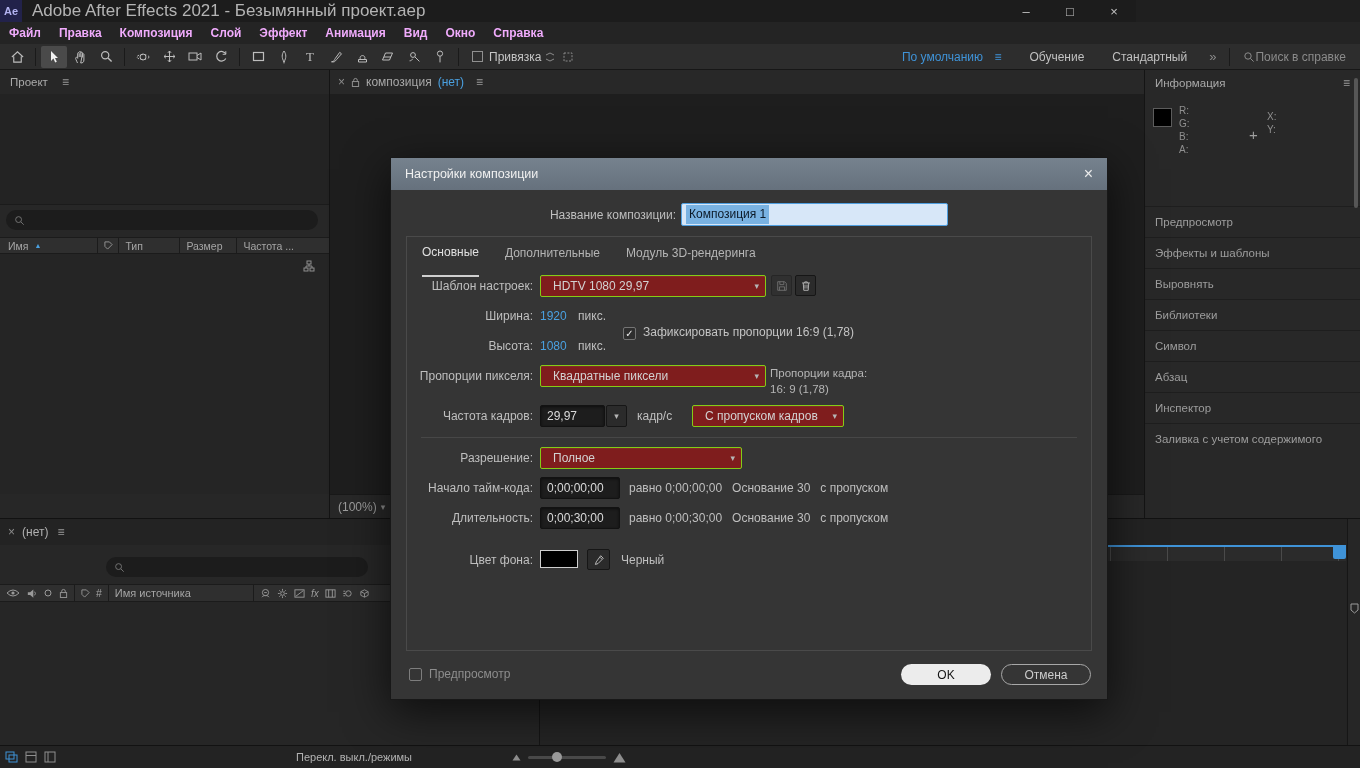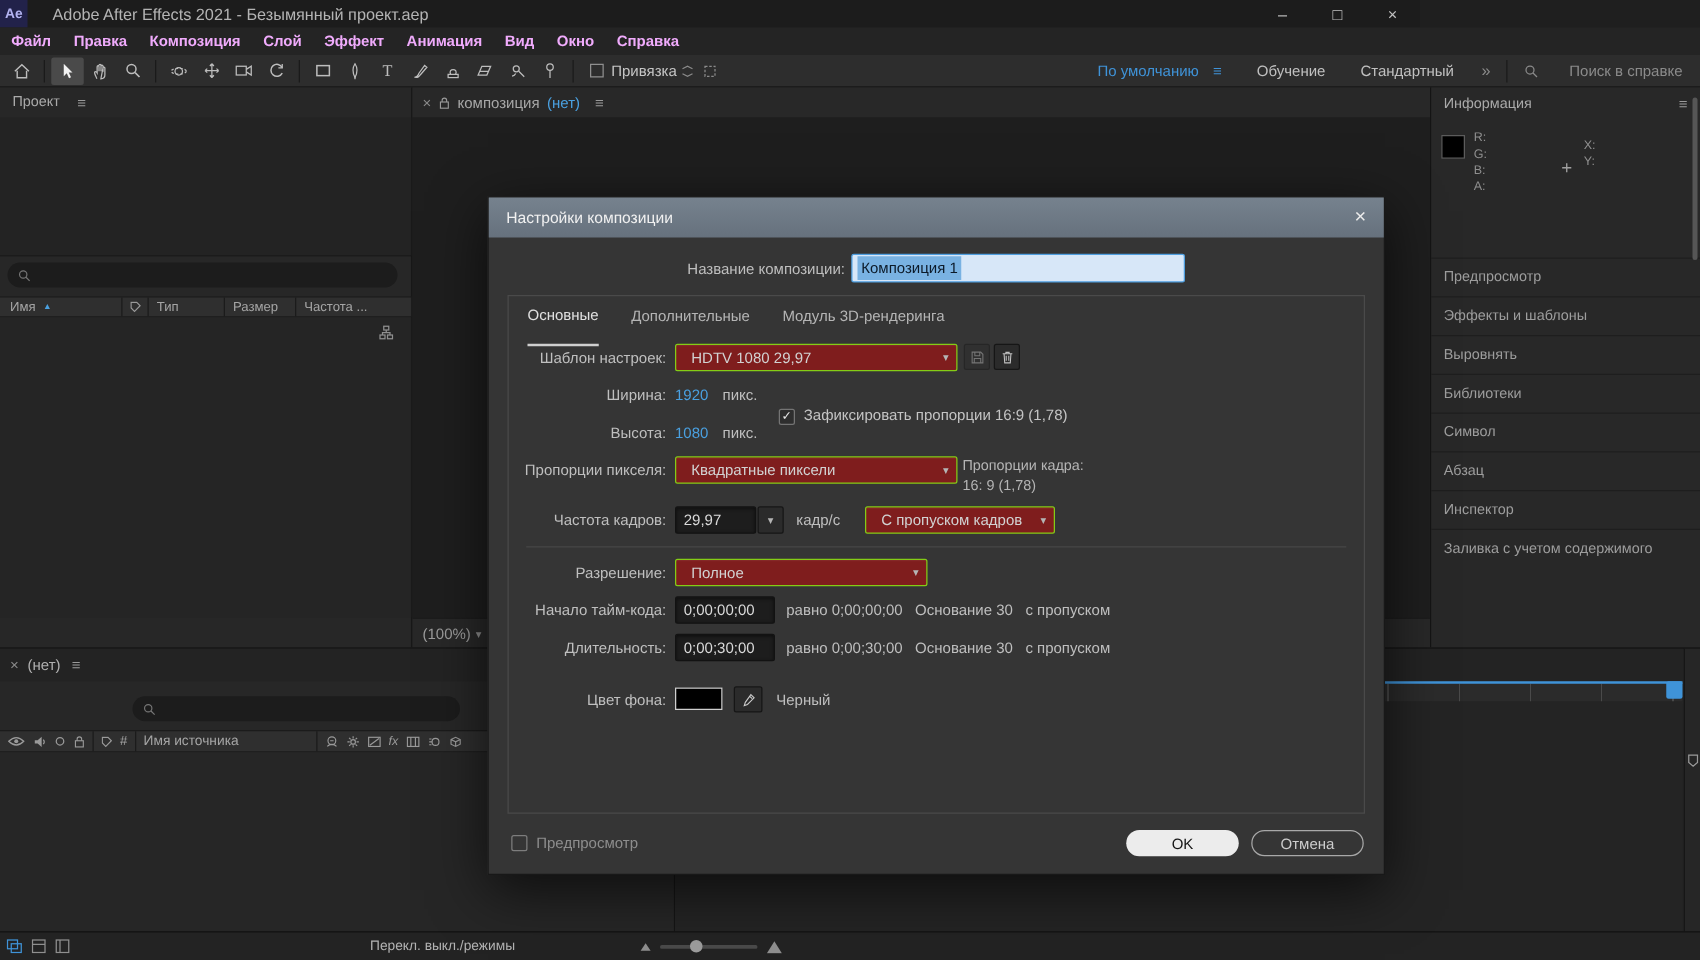--- a/index.html
+++ b/index.html
@@ -6,21 +6,21 @@
   .app{position:relative;width:1360px;height:768px;overflow:hidden;background:#1f1f1f;
        font-family:"Liberation Sans",sans-serif;font-size:12px;color:#c6c6c6;}
   .abs{position:absolute;}
   .flex{display:flex;align-items:center;}
   svg{display:block;}
 
   
   .titlebar{left:0;top:0;width:1136px;height:22px;background:#1c1c1c;display:flex;align-items:center;}
   .ae-logo{width:22px;height:22px;background:#22224a;color:#b3b3f0;font-weight:bold;font-size:11px;
            display:flex;align-items:center;justify-content:center;}
-  .title-text{margin-left:20px;color:#b4b4b4;font-size:13px;}
+  .title-text{margin-left:10px;color:#b4b4b4;font-size:17px;}
   .win-btns{margin-left:auto;display:flex;}
   .win-btn{width:44px;height:22px;display:flex;align-items:center;justify-content:center;color:#c2c2c2;font-size:13px;}
   .menubar{left:0;top:22px;width:1360px;height:22px;background:#242424;display:flex;align-items:center;}
   .menu-item{padding:0 9px;color:#f0abfc;line-height:22px;font-weight:bold;}
   .toolbar{left:0;top:44px;width:1360px;height:26px;background:#2d2d2d;border-bottom:1px solid #171717;
            display:flex;align-items:center;box-sizing:border-box;}
   .tool{width:26px;height:22px;display:flex;align-items:center;justify-content:center;color:#bdbdbd;}
   .tool.active{background:#4a4a4a;border-radius:2px;color:#f2f2f2;}
   .tb-div{width:1px;height:18px;background:#1a1a1a;margin:0 5px;}
   .ws{margin:0 14px;color:#c0c0c0;white-space:nowrap;}
@@ -196,21 +196,21 @@
     </span>
     <span style="margin-left:auto"></span>
     <span class="ws active">
       <span>По умолчанию</span>
       <span style="margin-left:8px">≡</span>
     </span>
     <span class="ws">Обучение</span>
     <span class="ws">Стандартный</span>
     <span class="dim" style="margin:0 8px;font-size:13px;">»</span>
     <span class="tb-div"></span>
-    <span class="flex" style="gap:24px;margin:0 14px 0 8px;">
+    <span class="flex" style="gap:0;margin:0 14px 0 8px;">
       <span>
         <svg width="12" height="12" viewBox="0 0 12 12">
             <circle cx="5" cy="5" r="3.2" fill="none" stroke="#8a8a8a"></circle>
             <line x1="7.4" y1="7.4" x2="10.6" y2="10.6" stroke="#8a8a8a"></line>
           </svg>
       </span>
       <span class="dim">Поиск в справке</span>
     </span>
   </div>
 

